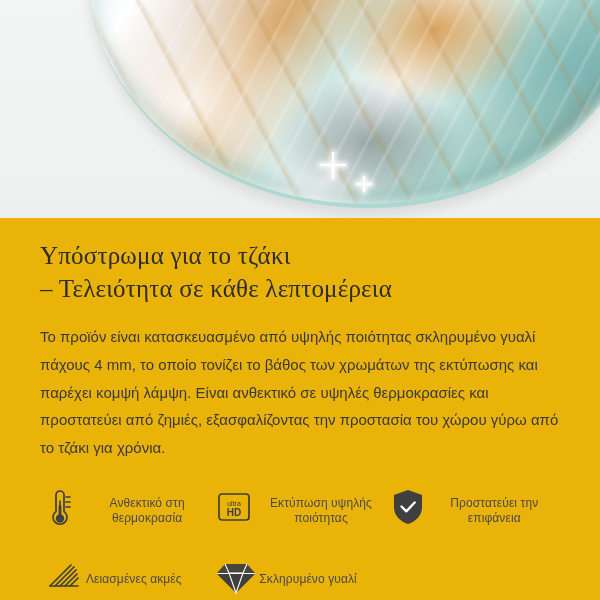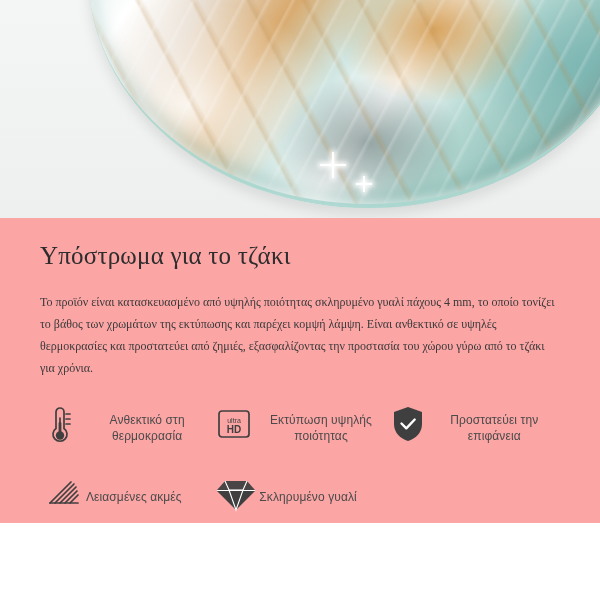--- a/index.html
+++ b/index.html
@@ -9,22 +9,22 @@
   body {
     width: 600px;
     height: 600px;
     background: #ffffff;
     font-family: "Liberation Sans", sans-serif;
     overflow: hidden;
   }
   .page {
     position: relative;
     width: 600px;
-    height: 523px;
-    background: #fca5a5;
+    height: 600px;
+    background: #eab308;
     overflow: hidden;
   }
 
   
   .hero {
     position: relative;
     width: 600px;
     height: 218px;
     background: #f2f3f3;
     overflow: hidden;
@@ -137,25 +137,24 @@
     font-size: 25px;
     line-height: 1.30;
     font-weight: 400;
     margin: 0 0 18px 0;
     letter-spacing: 0.2px;
   }
   .headline .line2 { display: block; }
 
   .body-copy {
     color: #3a3a3a;
-    font-size: 12px;
+    font-size: 15px;
     line-height: 1.85;
     margin: 16px 0 22px 0;
     max-width: 520px;
-    font-family: Liberation Serif, serif;
   }
 
   
   .features {
     display: grid;
     grid-template-columns: repeat(3, 1fr);
     row-gap: 14px;
     column-gap: 0;
     margin-top: 4px;
   }
@@ -194,20 +193,21 @@
     </div>
     <div class="plate-rim"></div>
     <div class="sparkle s1"></div>
     <div class="sparkle s2"></div>
   </div>
 
   <div class="content">
 
     <h1 class="headline">
       <span>Υπόστρωμα για το τζάκι</span>
+      <span class="line2">– Τελειότητα σε κάθε λεπτομέρεια</span>
     </h1>
 
     <p class="body-copy">Το προϊόν είναι κατασκευασμένο από υψηλής ποιότητας σκληρυμένο γυαλί πάχους 4 mm, το οποίο τονίζει το βάθος των χρωμάτων της εκτύπωσης και παρέχει κομψή λάμψη. Είναι ανθεκτικό σε υψηλές θερμοκρασίες και προστατεύει από ζημιές, εξασφαλίζοντας την προστασία του χώρου γύρω από το τζάκι για χρόνια.</p>
 
     <div class="features">
 
       <div class="feature">
         <div class="feature-icon">
           <svg width="40" height="44" viewBox="0 0 40 44">
             <g fill="none" stroke="#3f3f3f" stroke-width="1.7" stroke-linecap="round">

